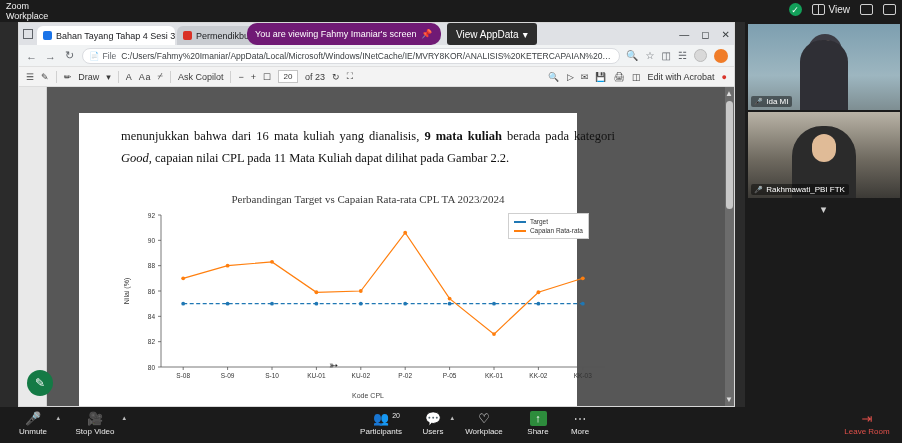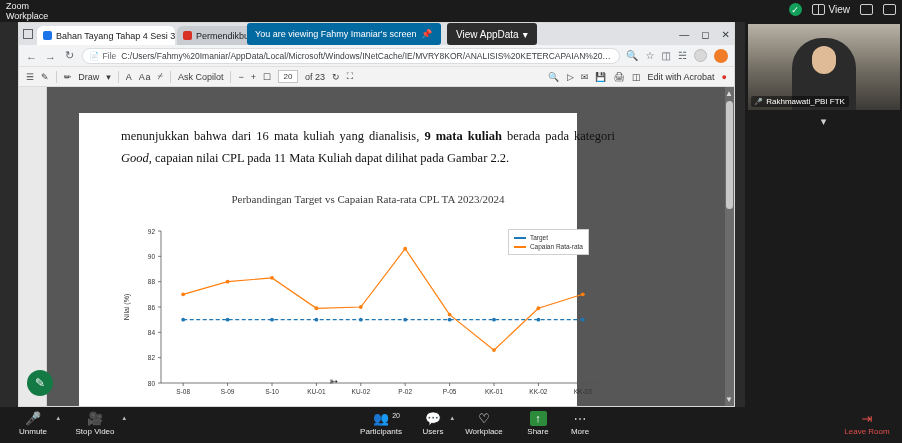--- a/index.html
+++ b/index.html
@@ -58,21 +58,21 @@
   .tab.t1 { left:18px; width:138px; background:#ffffff; }
   .tab.t2 { left:158px; width:88px; background:#c9ccd1; }
   .tabstrip .winbtns { position:absolute; right:4px; top:0; height:22px; display:flex; align-items:center; gap:12px; color:#3c4043; font-size:10px; }
   .tabstrip .newtab { position:absolute; left:250px; top:5px; font-size:11px; color:#3c4043; }
   .tabstrip .sysicon { position:absolute; left:4px; top:6px; width:10px; height:10px; border:1px solid #5f6368; }
 
   
   .viewing-banner {
     position:absolute; left:228px; top:-22px; height:22px;
     display:flex; align-items:center; gap:5px;
-    background:#0369a1; color:#fff; padding:0 8px; font-size:9px; border-radius:3px;
+    background:#701a75; color:#fff; padding:0 8px; font-size:9px; border-radius:10px;
   }
   .viewing-banner .pin { color:#ffd34d; }
   .view-options {
     position:absolute; left:428px; top:-22px; height:22px;
     display:flex; align-items:center; gap:4px;
     background:#2d2d2d; color:#fff; padding:0 9px; font-size:10px; border-radius:3px;
   }
 
   
   .addrbar {
@@ -126,21 +126,21 @@
     font-family:"Liberation Serif", serif; font-size:12.5px; line-height:22px; color:#111;
     text-align:justify;
   }
   .pdftext b { font-weight:bold; }
   .pdftext i { font-style:italic; }
 
   
   .chartwrap { position:absolute; left:38px; top:80px; width:502px; height:205px; }
   .charttitle {
     text-align:center; font-family:"Liberation Serif", serif; font-size:11px; color:#3b3b3b;
-    margin-bottom:18px;
+    margin-bottom:2px;
   }
   .chartbox { position:relative; width:100%; height:186px; }
   .legendbox {
     position:absolute; right:30px; top:6px; border:1px solid #cfcfcf; background:#fff;
     padding:3px 5px; font-size:6.5px; color:#333; line-height:9px; z-index:5;
   }
   .legendbox .row { display:flex; align-items:center; gap:4px; }
   .legendbox .swatch { width:12px; height:2px; display:inline-block; }
   .legendbox .swatch.dashed { border-top:2px dashed #1f77b4; height:0; }
   .axis-xlabel { text-align:center; font-size:7px; color:#444; margin-top:-1px; }
@@ -404,20 +404,30 @@
         <span class="scroll-arrow" style="top:2px;">▲</span>
         <div class="scrollthumb"></div>
         <span class="scroll-arrow" style="bottom:2px;">▼</span>
       </div>
     </div>
   </div>
 </div>
 
 <div class="right-col">
 
+  <div class="ptile t-ida">
+    <div class="wall"></div>
+    <div class="hijab"></div>
+    <div class="head"></div>
+    <div class="person"></div>
+    <div class="name">
+      <span class="mic-ico">🎤</span>
+      <span>Ida MI</span>
+    </div>
+  </div>
 
 
 
   <div class="ptile t-rakh">
     <div class="bg"></div>
     <div class="person"></div>
     <div class="face"></div>
     <div class="name">
       <span class="mic-ico">🎤</span>
       <span>Rakhmawati_PBI FTK</span>

